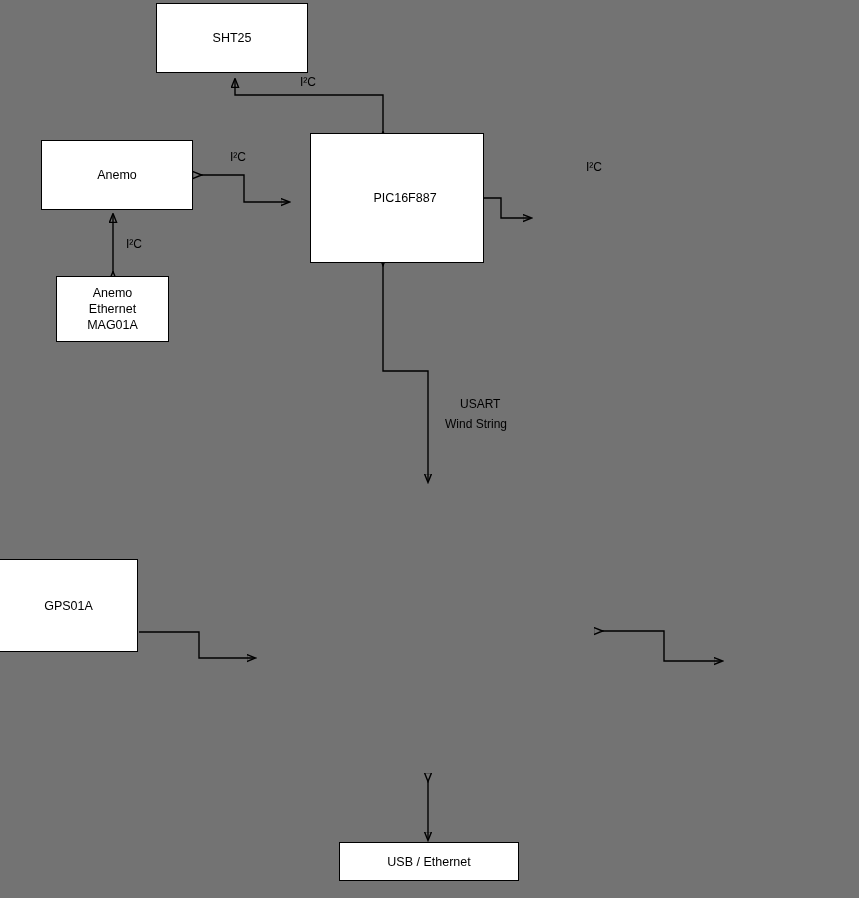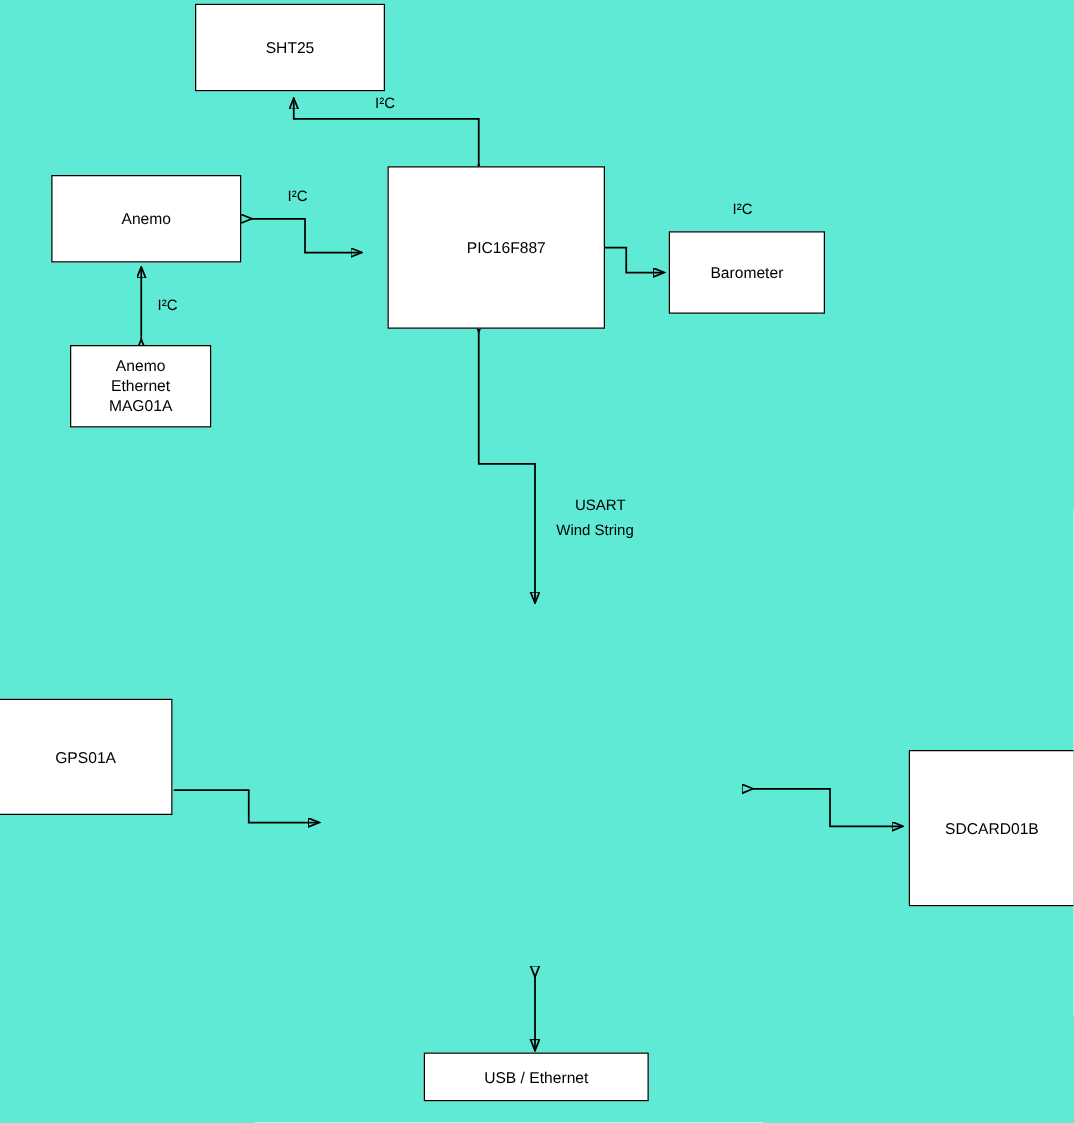--- a/index.html
+++ b/index.html
@@ -4,21 +4,21 @@
 <style>
   html, body {
     margin: 0;
     padding: 0;
     background: #ffffff;
   }
   #canvas {
     position: relative;
     width: 859px;
     height: 898px;
-    background: #5eead4;
+    background: #737373;
     font-family: "Liberation Sans", sans-serif;
     overflow: hidden;
   }
   .node {
     position: absolute;
     box-sizing: border-box;
     border: 1.4px solid #000000;
     background: #ffffff;
     display: flex;
     flex-direction: column;
@@ -88,38 +88,32 @@
   </div>
 
   <div class="node" style="left:41px; top:140px; width:152px; height:70px;">
     <span class="line">Anemo</span>
   </div>
 
   <div class="node" style="left:310px; top:133px; width:174px; height:130px;padding-left:16px;">
     <span class="line">PIC16F887</span>
   </div>
 
-  <div class="node" style="left:535px; top:185px; width:125px; height:66px;">
-    <span class="line">Barometer</span>
-  </div>
 
   <div class="node" style="left:56px; top:276px; width:113px; height:66px;">
     <span class="line">Anemo</span>
     <span class="line">Ethernet</span>
     <span class="line">MAG01A</span>
   </div>
 
 
   <div class="node" style="left:-1px; top:559px; width:139px; height:93px;">
     <span class="line">GPS01A</span>
   </div>
 
-  <div class="node" style="left:727px; top:600px; width:133px; height:125px;">
-    <span class="line">SDCARD01B</span>
-  </div>
 
   <div class="node" style="left:339px; top:842px; width:180px; height:39px;">
     <span class="line">USB / Ethernet</span>
   </div>
 
   <div class="edge-label" style="left:300px; top:75px;">I²C</div>
 
   <div class="edge-label" style="left:230px; top:150px;">I²C</div>
 
   <div class="edge-label" style="left:586px; top:160px;">I²C</div>

